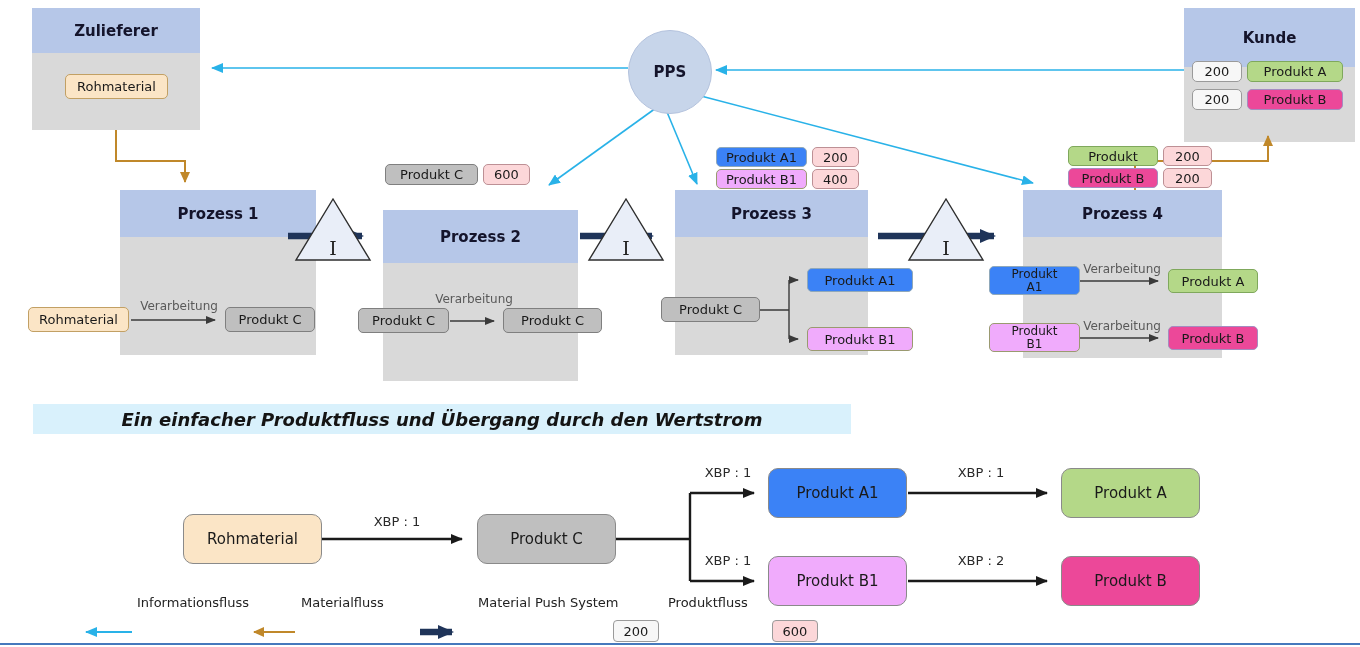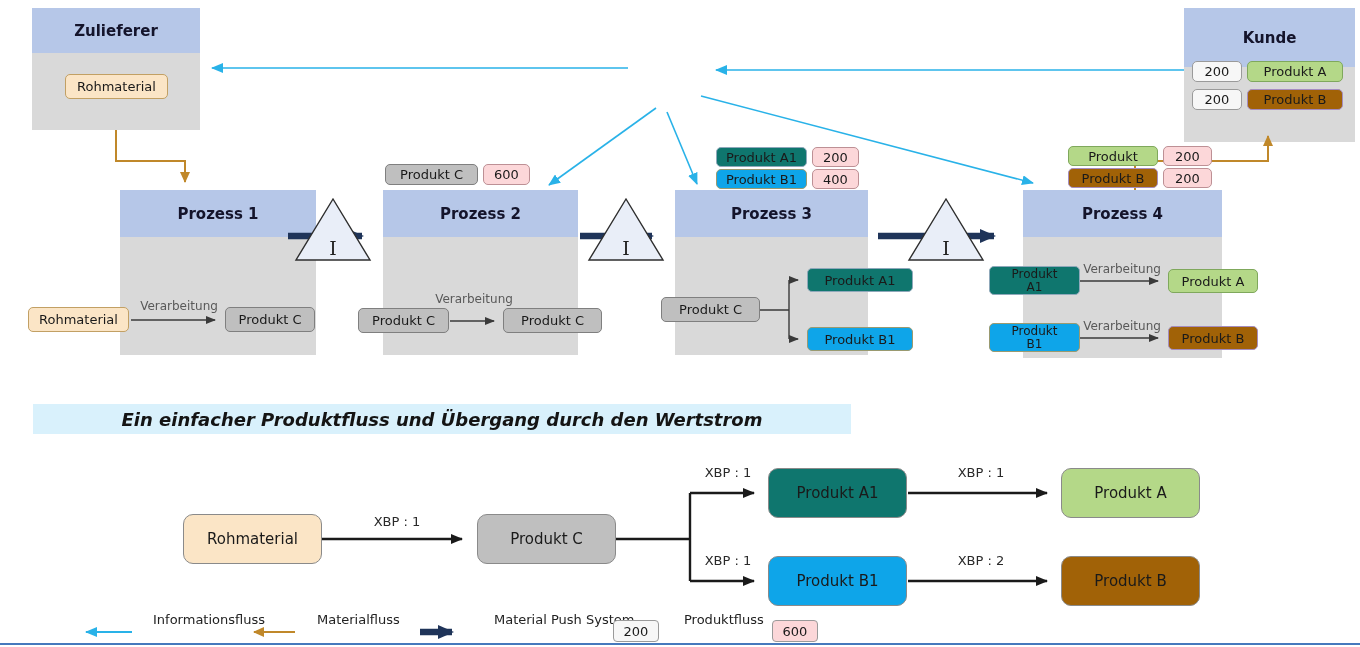--- a/index.html
+++ b/index.html
@@ -13,36 +13,36 @@
   .ebody{background:#d9d9d9;}
   .pps{position:absolute;z-index:2;border-radius:50%;background:#c7d5ea;border:1px solid #b3c2dd;
        display:flex;align-items:center;justify-content:center;font-weight:bold;font-size:15px;color:#14142b;}
   
   .chip{position:absolute;z-index:2;display:flex;align-items:center;justify-content:center;
         font-size:13px;border-radius:5px;border:1px solid #8a8a8a;color:#1a1a1a;box-sizing:border-box;
         text-align:center;}
   .pre{white-space:pre-line;line-height:13px;font-size:12px;}
   .c-gray{background:#bfbfbf;border-color:#7f7f7f;}
   .c-peach{background:#fbe5c6;border-color:#c2a064;}
-  .c-blue{background:#0f766e;border-color:#8fa8ba;text-align:center;}
-  .c-yellow{background:#0ea5e9;border-color:#9a9a70;}
+  .c-blue{background:#3b82f6;border-color:#8fa8ba;text-align:center;}
+  .c-yellow{background:#f0abfc;border-color:#9a9a70;}
   .c-green{background:#b4d888;border-color:#7fa85c;}
-  .c-purple{background:#a16207;border-color:#a48cc0;}
+  .c-purple{background:#ec4899;border-color:#a48cc0;}
   .c-pink{background:#fcd7d9;border-color:#bd9095;}
   .c-white{background:#f7f7f7;border-color:#9a9a9a;}
   .vlabel{position:absolute;z-index:2;font-size:12px;color:#595959;text-align:center;}
   
   .banner{position:absolute;z-index:0;background:#d9f1fc;display:flex;align-items:center;justify-content:center;}
   .banner span{font-style:italic;font-weight:700;font-size:18px;color:#141414;}
   
   .fnode{position:absolute;z-index:2;width:139px;height:50px;border-radius:10px;border:1px solid #8a8a8a;
          display:flex;align-items:center;justify-content:center;font-size:15px;box-sizing:border-box;}
   .xbp{position:absolute;z-index:2;font-size:13px;color:#2a2a2a;text-align:center;width:70px;}
   
-  .legend-label{position:absolute;z-index:2;top:612px;font-size:13px;color:#222;white-space:nowrap;margin-left:16px;}
+  .legend-label{position:absolute;z-index:2;top:595px;font-size:13px;color:#222;white-space:nowrap;}
   .badge{position:absolute;z-index:2;top:620px;width:46px;height:22px;border-radius:4px;border:1px solid #9a9a9a;
          display:flex;align-items:center;justify-content:center;font-size:13px;box-sizing:border-box;}
   .bottom-rule{position:absolute;z-index:3;left:0;top:643px;width:1360px;height:2px;background:#4679bd;}
 </style>
 </head>
 <body>
 
 <div class="canvas">
 
   <svg class="overlay" width="1360" height="647">
@@ -117,20 +117,21 @@
       <path d="M420,632 H452" stroke="#1f3459" stroke-width="6.5" marker-end="url(#mn)"></path>
     </g>
   </svg>
 
   <div class="ebox" style="left:32px;top:8px;width:168px;height:122px;">
     <div class="ehead" style="height:45px;">Zulieferer</div>
     <div class="ebody" style="height:77px;"></div>
   </div>
   <div class="chip c-peach" style="left:65px;top:74px;width:103px;height:25px;">Rohmaterial</div>
 
+  <div class="pps" style="left:628px;top:30px;width:82px;height:82px;">PPS</div>
 
   <div class="ebox" style="left:1184px;top:8px;width:171px;height:120px;">
     <div class="ehead" style="height:59px;">Kunde</div>
     <div class="ebody" style="height:75px;"></div>
   </div>
   <div class="chip c-white" style="left:1192px;top:61px;width:50px;height:21px;">200</div>
   <div class="chip c-green" style="left:1247px;top:61px;width:96px;height:21px;">Produkt A</div>
   <div class="chip c-white" style="left:1192px;top:89px;width:50px;height:21px;">200</div>
   <div class="chip c-purple" style="left:1247px;top:89px;width:96px;height:21px;">Produkt B</div>
 
@@ -145,21 +146,21 @@
   <div class="chip c-green" style="left:1068px;top:146px;width:90px;height:20px;">Produkt</div>
   <div class="chip c-pink" style="left:1163px;top:146px;width:49px;height:20px;">200</div>
   <div class="chip c-purple" style="left:1068px;top:168px;width:90px;height:20px;">Produkt B</div>
   <div class="chip c-pink" style="left:1163px;top:168px;width:49px;height:20px;">200</div>
 
   <div class="ebox" style="left:86px;top:190px;width:196px;height:165px;margin-left:34px;">
     <div class="ehead" style="height:47px;">Prozess 1</div>
     <div class="ebody" style="height:118px;"></div>
   </div>
   <div class="ebox" style="left:383px;top:190px;width:195px;height:165px;">
-    <div class="ehead" style="height:47px;">Prozess 2</div>
+    <div class="ehead" style="height:53px;margin-top:20px;">Prozess 2</div>
     <div class="ebody" style="height:118px;"></div>
   </div>
   <div class="ebox" style="left:675px;top:190px;width:193px;height:165px;">
     <div class="ehead" style="height:47px;">Prozess 3</div>
     <div class="ebody" style="height:118px;"></div>
   </div>
   <div class="ebox" style="left:1023px;top:190px;width:199px;height:168px;">
     <div class="ehead" style="height:47px;">Prozess 4</div>
     <div class="ebody" style="height:121px;"></div>
   </div>

